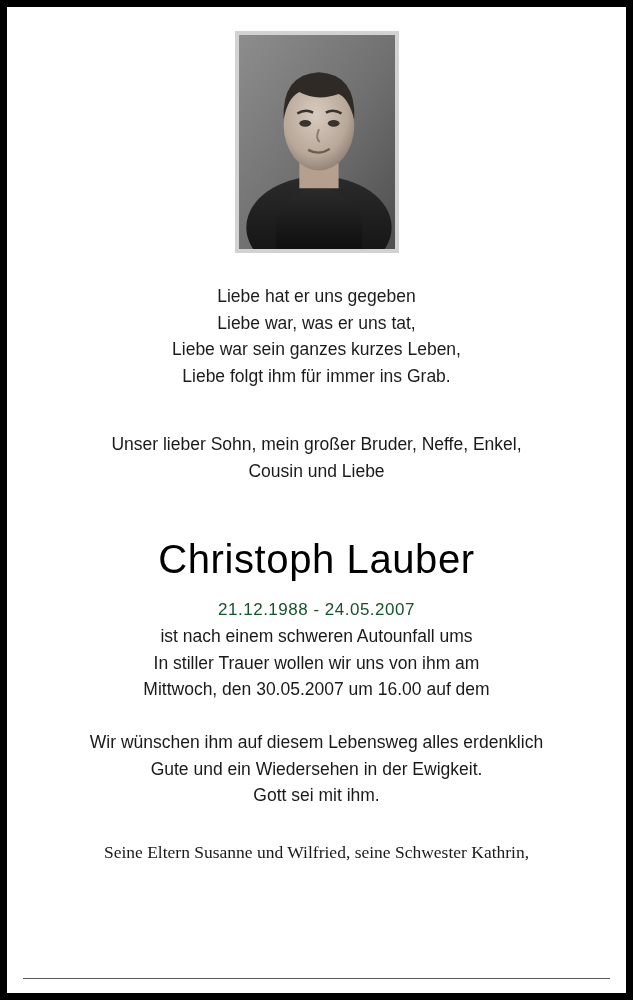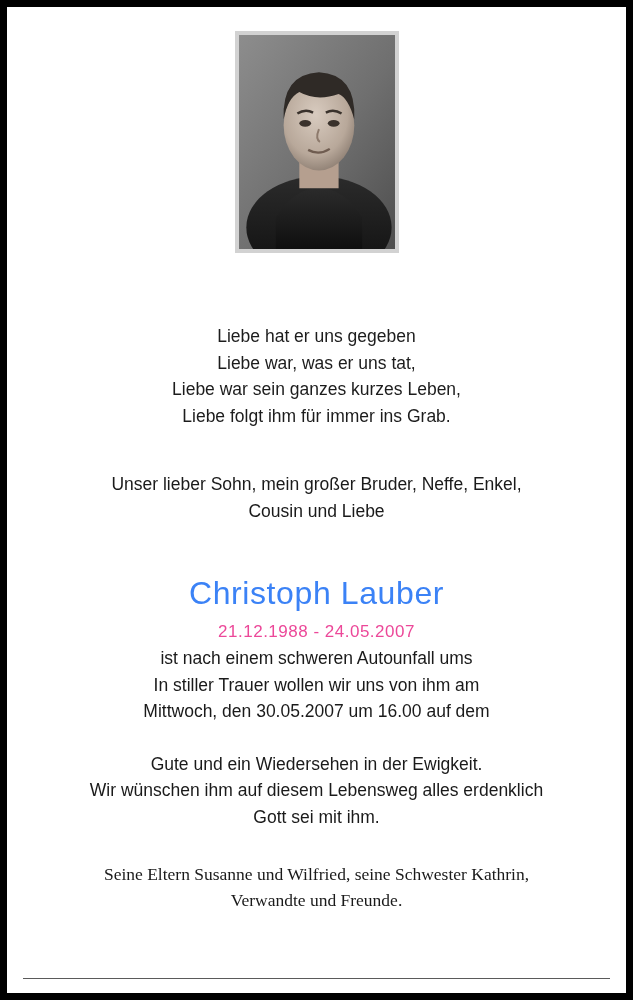--- a/index.html
+++ b/index.html
@@ -16,21 +16,20 @@
   .notice-frame {
     position: relative;
     width: 633px;
     height: 1000px;
     box-sizing: border-box;
     background: #ffffff;
     border: 7px solid #000000;
     display: flex;
     flex-direction: column;
     align-items: center;
-    gap: 40px;
   }
   .inner-rule {
     position: absolute;
     left: 16px;
     right: 16px;
     bottom: 14px;
     height: 1px;
     background: #5a5a5a;
   }
   .portrait {
@@ -59,29 +58,29 @@
     color: #1c1c1c;
   }
   .poem div { white-space: nowrap; }
   .dedication {
     margin-top: 42px;
     font-size: 17.5px;
   }
   .dedication div { white-space: nowrap; }
   .name {
     margin-top: 44px;
-    font-size: 32px;
+    font-size: 40px;
     letter-spacing: 0.6px;
-    color: #3b82f6;
+    color: #000000;
   }
   .dates {
-    margin-top: 2px;
+    margin-top: 8px;
     font-size: 17px;
     letter-spacing: 0.5px;
-    color: #ec4899;
+    color: #14532d;
   }
   .para {
     font-size: 17.5px;
   }
   .para div { white-space: nowrap; }
   .para.tight { margin-top: 26px; }
   .survivors {
     margin-top: 30px;
     font-size: 17.5px;
     margin-bottom: 26px;
@@ -146,26 +145,25 @@
     <div class="para">
       <div>ist nach einem schweren Autounfall ums</div>
     </div>
 
     <div class="para">
       <div>In stiller Trauer wollen wir uns von ihm am</div>
       <div>Mittwoch, den 30.05.2007 um 16.00 auf dem</div>
     </div>
 
     <div class="para tight">
+      <div>Wir wünschen ihm auf diesem Lebensweg alles erdenklich</div>
       <div>Gute und ein Wiedersehen in der Ewigkeit.</div>
-      <div>Wir wünschen ihm auf diesem Lebensweg alles erdenklich</div>
       <div>Gott sei mit ihm.</div>
     </div>
 
     <div class="survivors">
       <div>Seine Eltern Susanne und Wilfried, seine Schwester Kathrin,</div>
-      <div>Verwandte und Freunde.</div>
     </div>
 
   </div>
 
   <div class="inner-rule"></div>
 </div>
 
 </body></html>

